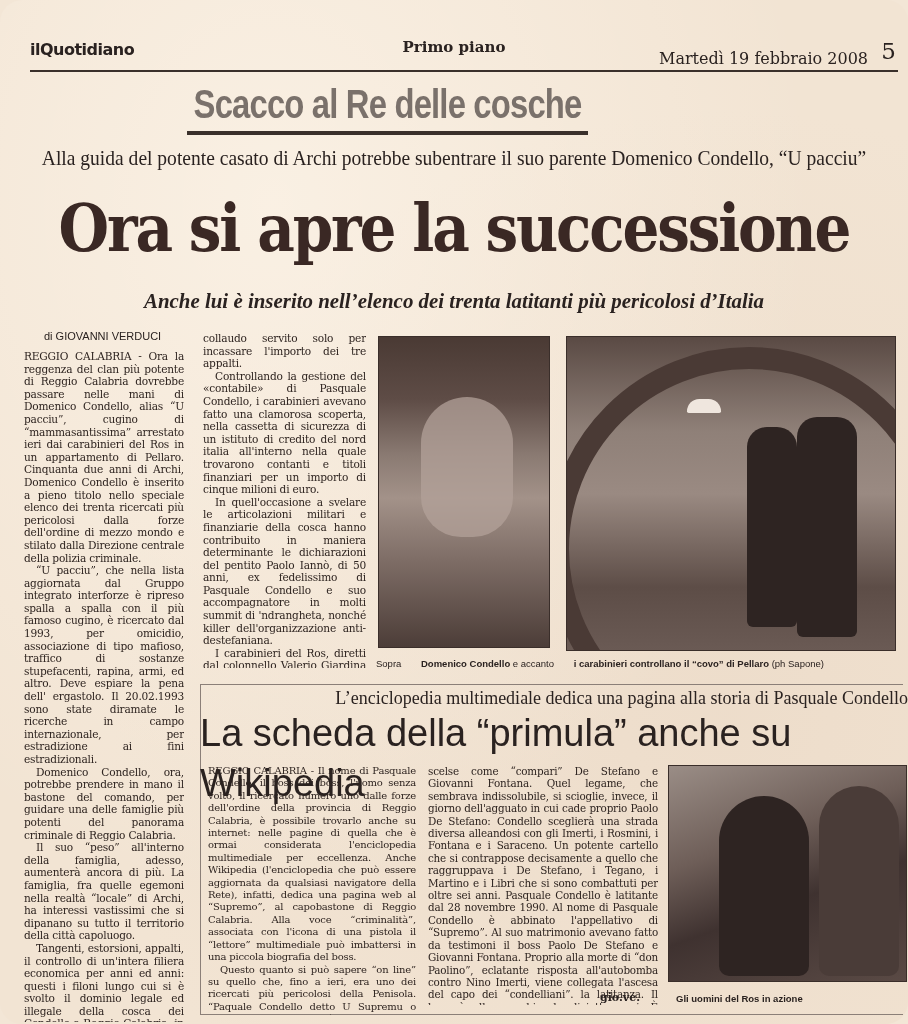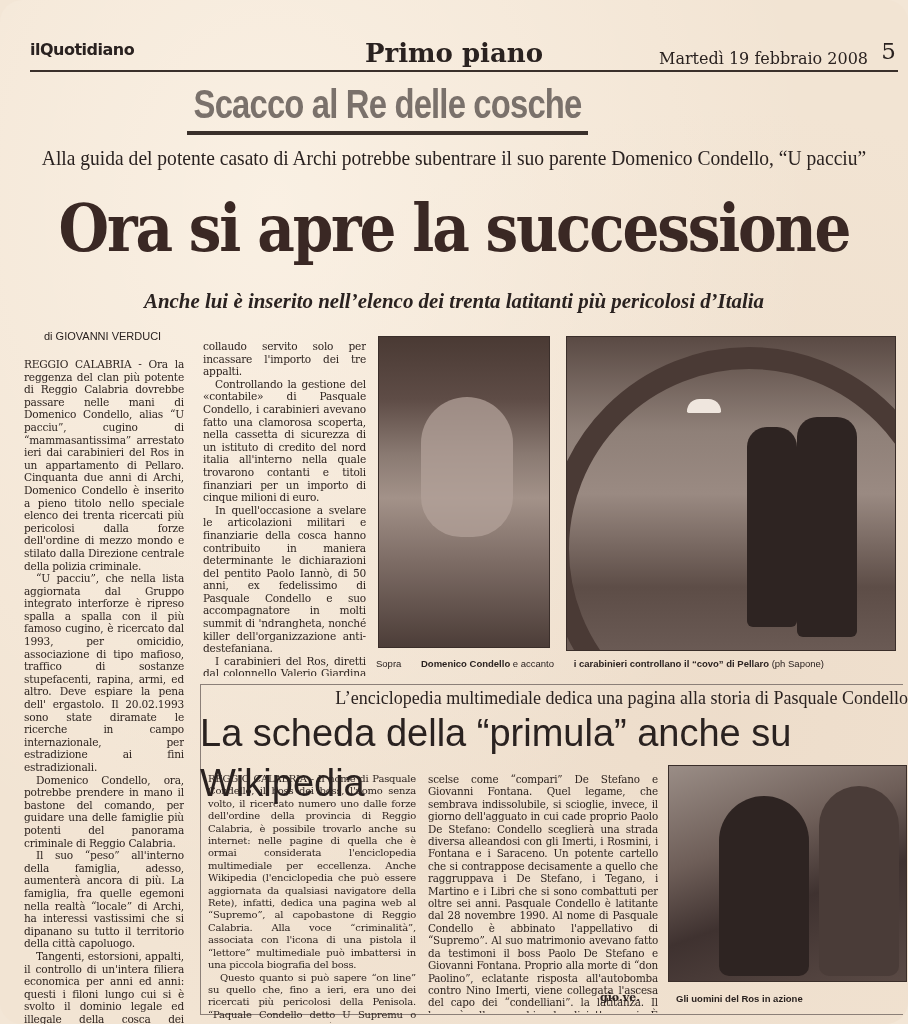--- a/index.html
+++ b/index.html
@@ -14,21 +14,21 @@
     background:
       radial-gradient(ellipse at 30% 20%, rgba(255,248,238,0.6), rgba(0,0,0,0) 60%),
       radial-gradient(ellipse at 80% 70%, rgba(230,210,190,0.4), rgba(0,0,0,0) 60%),
       #f2e4d3;
     border-radius: 22px;
   }
   .abs { position: absolute; }
 
   
   .logo { left: 30px; top: 40px; font-family: "DejaVu Sans", sans-serif; font-weight: bold; font-size: 16px; letter-spacing: -0.5px; color: #2a2220; }
-  .section { left: 0; width: 908px; top: 38px; text-align: center; font-family: "DejaVu Serif", serif; font-weight: bold; font-size: 26px; color: #2a2220; }
+  .section { left: 0; width: 908px; top: 38px; text-align: center; font-family: "DejaVu Serif", serif; font-weight: bold; font-size: 15px; color: #2a2220; }
   .date { right: 40px; top: 49px; font-family: "DejaVu Serif", serif; font-size: 16px; color: #2a2220; }
   .pagenum { right: 12px; top: 38px; font-family: "DejaVu Serif", serif; font-size: 23px; color: #2a2220; }
   .rule-top { left: 30px; right: 10px; top: 70px; height: 2px; background: #3a302b; }
 
   .kicker {
     left: 0; width: 776px; top: 81px; text-align: center;
   }
   .kicker span {
     display: inline-block; font-family: "Liberation Sans", sans-serif; font-weight: bold;
     font-size: 40px; color: #7a716b; letter-spacing: -1px; transform: scaleX(0.82);
@@ -45,21 +45,21 @@
   }
   .subhead {
     left: 0; width: 908px; top: 288px; text-align: center; font-family: "Liberation Serif", serif;
     font-weight: bold; font-style: italic; font-size: 22px; color: #2a2220; transform: scaleX(0.95);
   }
 
   .byline { left: 44px; top: 330px; font-family: "Liberation Sans", sans-serif; font-size: 11px; color: #2a2220; }
 
   .col {
     font-family: "DejaVu Serif", serif; font-size: 10.6px; line-height: 12.6px; text-align: justify;
-    color: #2e2420; letter-spacing: -0.2px; hyphens: auto; margin-top: 8px;
+    color: #2e2420; letter-spacing: -0.2px; hyphens: auto;
   }
   .col p { margin: 0; text-indent: 12px; }
   .col p.first { text-indent: 0; }
   .col1 { left: 24px; top: 350px; width: 160px; height: 672px; overflow: hidden; }
   .col2 { left: 203px; top: 332px; width: 163px; height: 336px; overflow: hidden; }
 
   .photo { background: #5a4a44; overflow: hidden; border: 1px solid #3a2e2a; }
   .photo1 { left: 378px; top: 336px; width: 170px; height: 310px;
     background: linear-gradient(180deg, #4a3a34 0%, #5e4c46 20%, #8a7a72 38%, #a39289 52%, #7e6d66 72%, #4c3d38 100%); }
   .photo2 { left: 566px; top: 336px; width: 328px; height: 313px;

